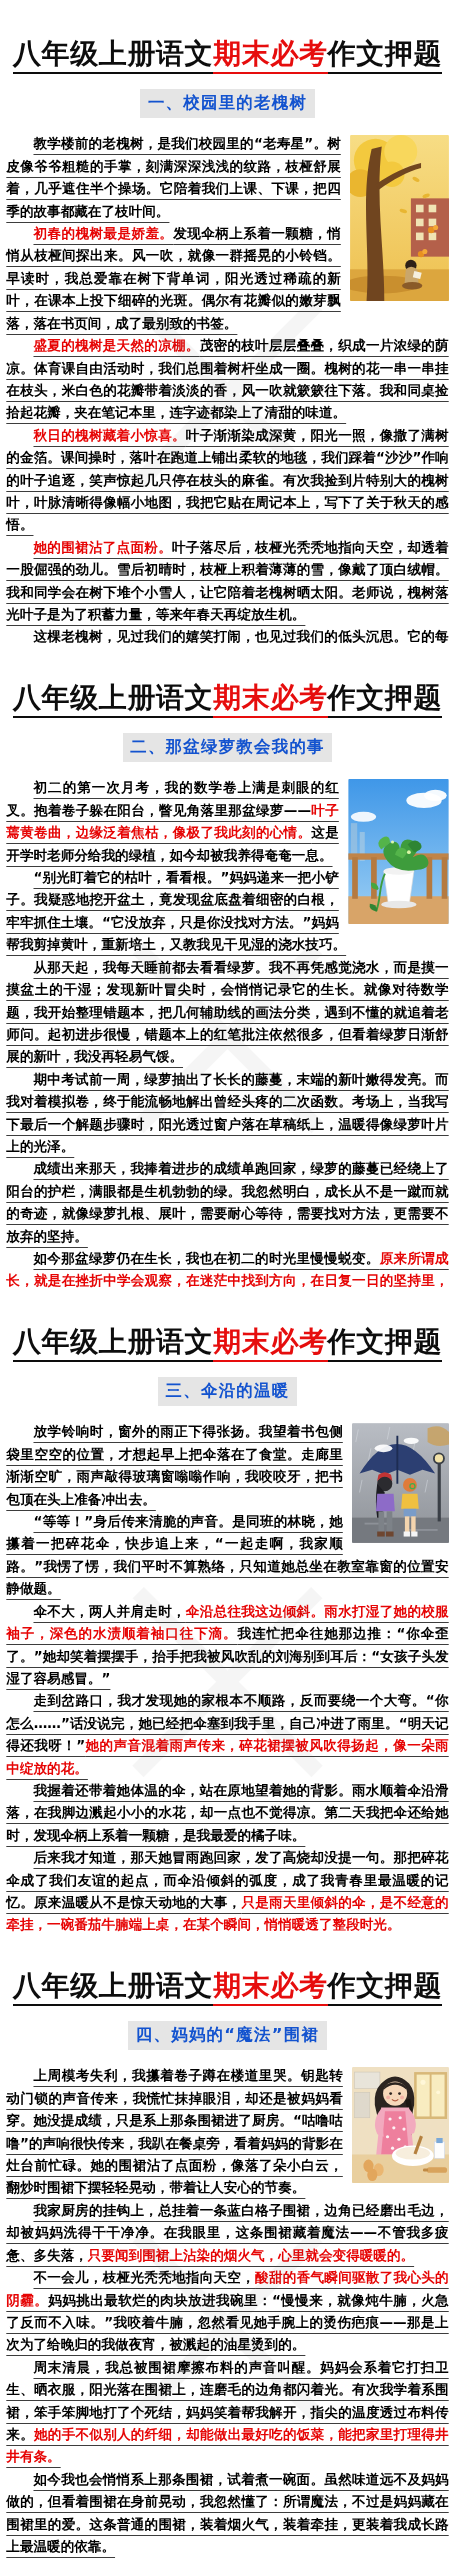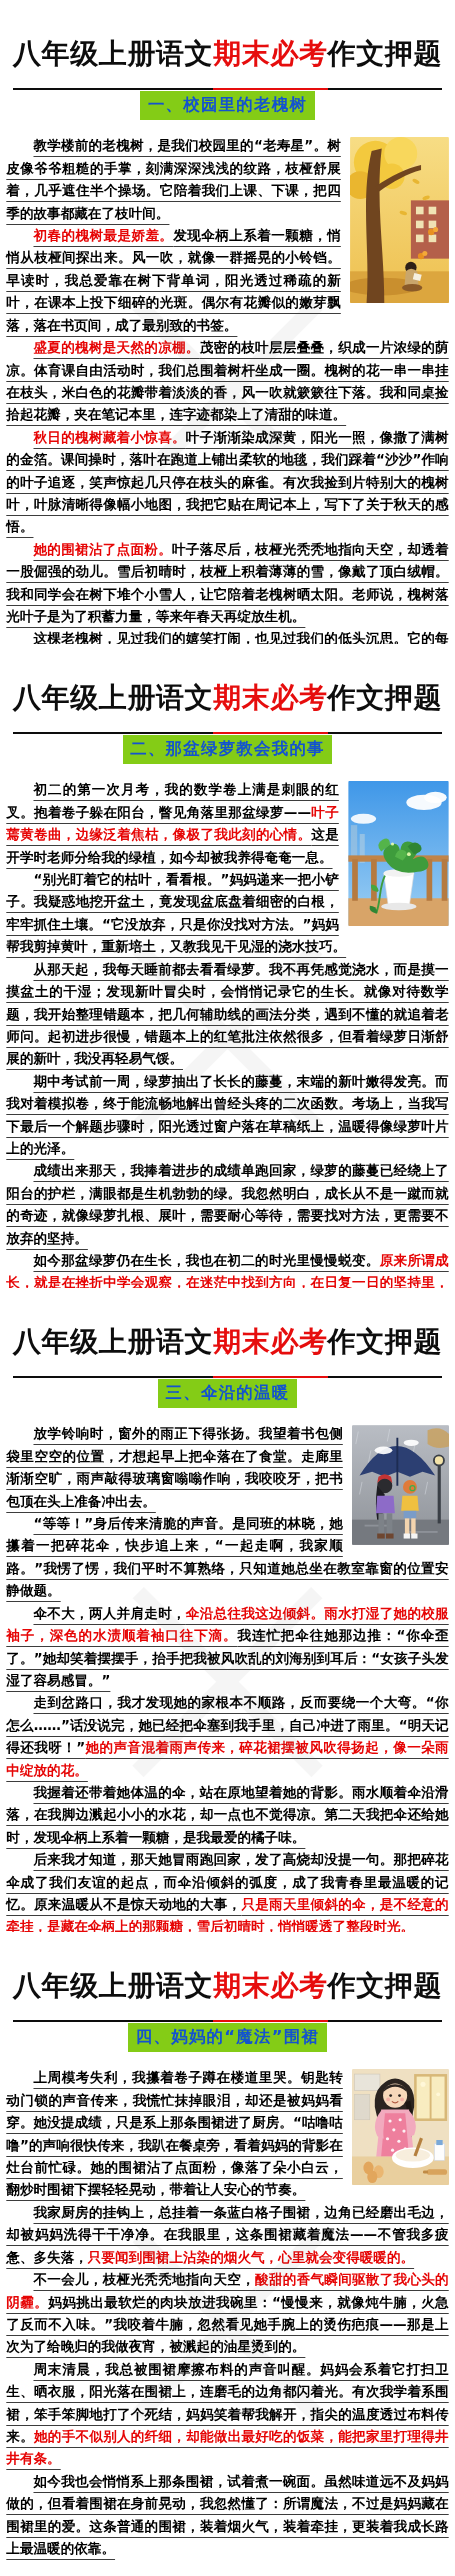--- a/index.html
+++ b/index.html
@@ -4,25 +4,25 @@
 <style>
   html,body{margin:0;padding:0;background:#ffffff;}
   body{width:455px;font-family:"DejaVu Sans","Liberation Sans",sans-serif;color:#000;}
   .section{height:644px;overflow:hidden;box-sizing:border-box;padding:38px 6.3px 0;position:relative;background:#fff;}
   .watermark{position:absolute;left:101px;top:266px;width:253px;height:253px;opacity:0.05;pointer-events:none;}
   .watermark:before,.watermark:after{content:"";position:absolute;left:0;top:120px;width:253px;height:16.4px;background:#555;}
   .watermark:before{transform:rotate(45deg);}
   .watermark:after{transform:rotate(-45deg);}
 
   .main-title{text-align:center;font-size:28px;font-weight:900;line-height:1.12;letter-spacing:0.6px;color:#0d0d0d;white-space:nowrap;}
-  .main-title .seg{border-bottom:2.5px solid currentColor;padding-bottom:17px;font-family:Liberation Mono, monospace;}
+  .main-title .seg{border-bottom:2.5px solid currentColor;padding-bottom:2px;}
   .main-title .seg.red{color:#e60d0d;margin-top:28px;}
 
   .subtitle-row{text-align:center;margin-top:19.6px;}
-  .subtitle{display:inline-block;background:#84cc16;color:#1353cf;font-size:16.4px;font-weight:800;letter-spacing:1.3px;padding:3.2px 7.6px 3.8px;}
+  .subtitle{display:inline-block;background:#e5e5e5;color:#1353cf;font-size:16.4px;font-weight:800;letter-spacing:1.3px;padding:3.2px 7.6px 3.8px;}
 
   .essay{margin-top:14.5px;font-size:13.6px;line-height:22.4px;font-weight:700;color:#000;text-align:justify;}
   .para{text-indent:2em;text-decoration:underline;text-decoration-color:#3d3d3d;text-decoration-thickness:1.3px;text-underline-offset:5.7px;}
   .para .seg.red{color:#e60505;}
 
   .illustration{float:right;margin:2.5px 0 6.3px 8.9px;border-radius:1.3px;display:block;}
 
   .blank-rule{height:19.6px;border-bottom:1.3px solid #4a4a4a;}
   .clear{clear:both;}
 </style>
@@ -180,21 +180,21 @@
       <rect x="84" y="148" width="7" height="26" fill="#f3d4ae"></rect>
       <rect x="94" y="148" width="7" height="26" fill="#f3d4ae"></rect>
       <rect x="82" y="172" width="10" height="8" fill="#f5f5f5"></rect>
       <rect x="94" y="172" width="10" height="8" fill="#f5f5f5"></rect>
     </svg>
     <div class="para"><span class="seg">放学铃响时，窗外的雨正下得张扬。我望着书包侧袋里空空的位置，才想起早上把伞落在了食堂。走廊里渐渐空旷，雨声敲得玻璃窗嗡嗡作响，我咬咬牙，把书包顶在头上准备冲出去。</span></div>
     <div class="para"><span class="seg">“等等！”身后传来清脆的声音。是同班的林晓，她攥着一把碎花伞，快步追上来，“一起走啊，我家顺路。”我愣了愣，我们平时不算熟络，只知道她总坐在教室靠窗的位置安静做题。</span></div>
     <div class="para"><span class="seg">伞不大，两人并肩走时，</span><span class="seg red">伞沿总往我这边倾斜。雨水打湿了她的校服袖子，深色的水渍顺着袖口往下滴。</span><span class="seg">我连忙把伞往她那边推：“你伞歪了。”她却笑着摆摆手，抬手把我被风吹乱的刘海别到耳后：“女孩子头发湿了容易感冒。”</span></div>
     <div class="para"><span class="seg">走到岔路口，我才发现她的家根本不顺路，反而要绕一个大弯。“你怎么……”话没说完，她已经把伞塞到我手里，自己冲进了雨里。“明天记得还我呀！”</span><span class="seg red">她的声音混着雨声传来，碎花裙摆被风吹得扬起，像一朵雨中绽放的花。</span></div>
     <div class="para"><span class="seg">我握着还带着她体温的伞，站在原地望着她的背影。雨水顺着伞沿滑落，在我脚边溅起小小的水花，却一点也不觉得凉。第二天我把伞还给她时，发现伞柄上系着一颗糖，是我最爱的橘子味。</span></div>
-    <div class="para"><span class="seg">后来我才知道，那天她冒雨跑回家，发了高烧却没提一句。那把碎花伞成了我们友谊的起点，而伞沿倾斜的弧度，成了我青春里最温暖的记忆。原来温暖从不是惊天动地的大事，</span><span class="seg red">只是雨天里倾斜的伞，是不经意的牵挂，是藏在伞柄上的那颗糖，雪后初晴时，悄悄暖透了整段时光。</span></div>
+    <div class="para"><span class="seg">后来我才知道，那天她冒雨跑回家，发了高烧却没提一句。那把碎花伞成了我们友谊的起点，而伞沿倾斜的弧度，成了我青春里最温暖的记忆。原来温暖从不是惊天动地的大事，</span><span class="seg red">只是雨天里倾斜的伞，是不经意的牵挂，一碗番茄牛腩端上桌，在某个瞬间，悄悄暖透了整段时光。</span></div>
     <div class="clear"></div>
   </div>
 
 </div>
 
 <div class="section">
   <div class="watermark"></div>
   <div class="main-title"><span class="seg">八年级上册语文</span><span class="seg red">期末必考</span><span class="seg">作文押题</span></div>
   <div class="subtitle-row">
     <span class="subtitle">四、妈妈的“魔法”围裙</span>

